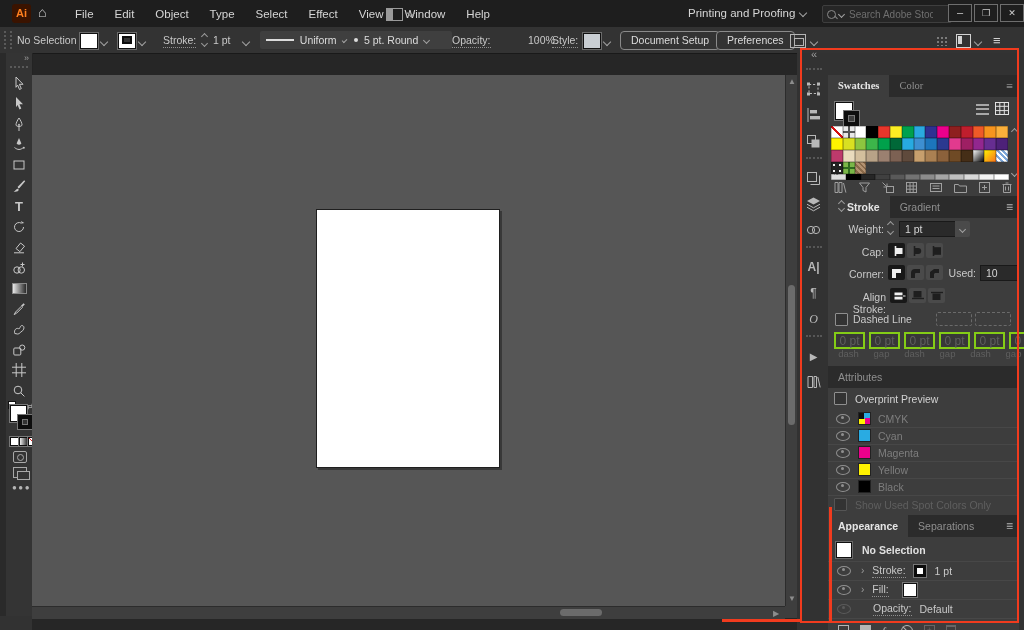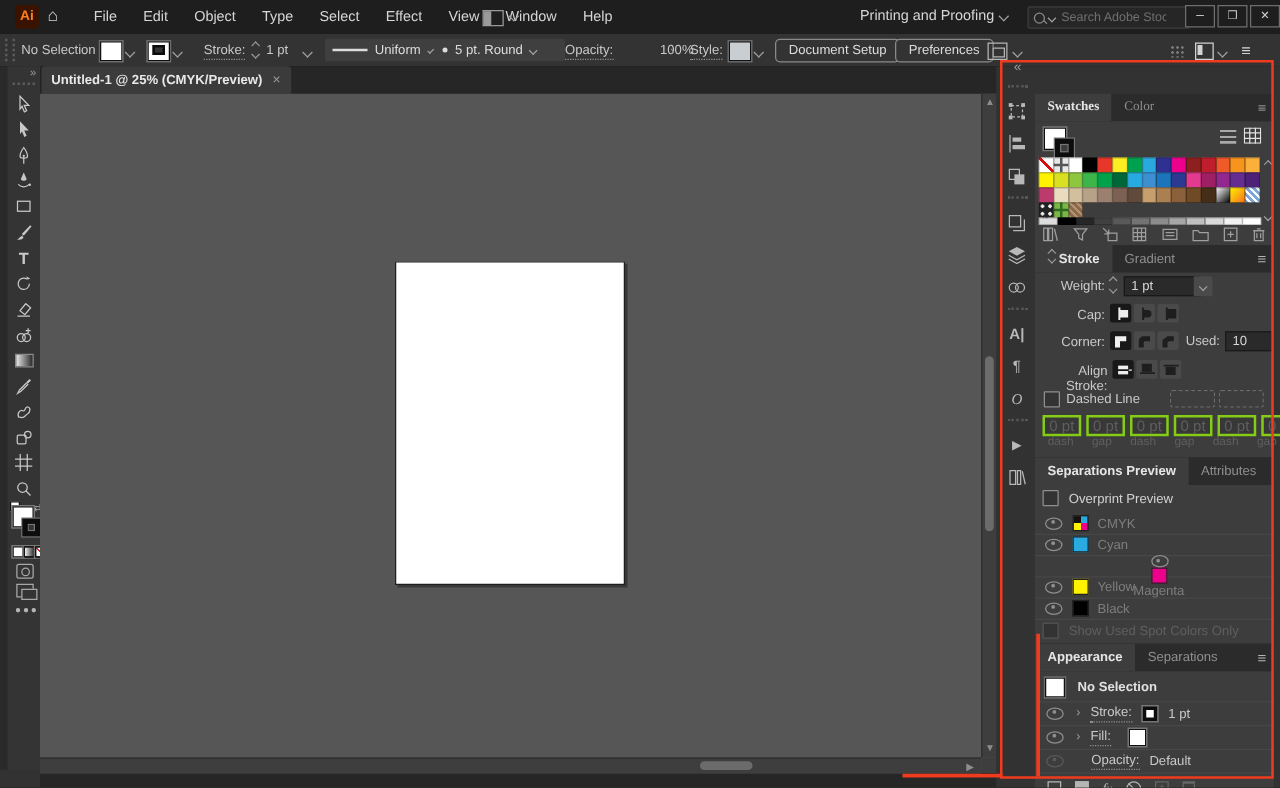--- a/index.html
+++ b/index.html
@@ -277,26 +277,20 @@
     <div class="rbtn" style="left:620px;">Document Setup</div>
     <div class="rbtn" style="left:716px;">Preferences</div>
     <span class="artb-ic" style="left:790px;"></span>
     <span class="cv" style="position:absolute;left:811px;top:12px;"></span>
     <span class="gridsix" style="left:936px;"></span>
     <span class="panelflow" style="left:956px;"></span>
     <span class="cv" style="position:absolute;left:975px;top:12px;"></span>
     <span class="hamb" style="left:993px;top:6px;">≡</span>
   </div>
 
-  <div id="tabbar">
-    <div id="doctab">
-      <span class="title">Untitled-1 @ 25% (CMYK/Preview)</span>
-      <span class="tab-close">×</span>
-    </div>
-  </div>
 
   <div id="toolrail">
     <div id="toolbar">
       <div class="tb-head"></div>
       <div class="tb-handle"></div>
       <div id="tools">
           <div class="tool">
             <svg width="14" height="15">
               <path d="M4 1l7 7.3H7.4l1.9 4.3-1.8.9-1.9-4.4L4 11.3z" fill="none" stroke="#c8c8c8"></path>
             </svg>
@@ -714,39 +708,38 @@
             <span>gap</span>
             <span>dash</span>
             <span>gap</span>
             <span>dash</span>
             <span>gap</span>
           </div>
       </div>
 
       <div class="panel" id="p-separations">
         <div class="tabrow">
-          <span class="tab active">Separations Preview</span>
           <span class="tab">Attributes</span>
         </div>
         <div class="sep-check">
           <span class="cbx"></span>
           <span>Overprint Preview</span>
         </div>
         <div id="plates">
             <div class="sep-row" style="top: 44px;">
               <span class="eye" style="margin-left: 8px;"></span>
               <span class="plate-chip chip-cmyk"></span>
               <span class="plate-label">CMYK</span>
             </div>
             <div class="sep-row" style="top: 61px;">
               <span class="eye" style="margin-left: 8px;"></span>
               <span class="plate-chip" style="background: rgb(41, 171, 226);"></span>
               <span class="plate-label">Cyan</span>
             </div>
-            <div class="sep-row" style="top: 78px; flex-direction: column;">
+            <div class="sep-row" style="top: 78px;">
               <span class="eye" style="margin-left: 8px;"></span>
               <span class="plate-chip" style="background: rgb(236, 0, 140);"></span>
               <span class="plate-label">Magenta</span>
             </div>
             <div class="sep-row" style="top: 95px;">
               <span class="eye" style="margin-left: 8px;"></span>
               <span class="plate-chip" style="background: rgb(255, 242, 0);"></span>
               <span class="plate-label">Yellow</span>
             </div>
             <div class="sep-row" style="top: 112px;">

